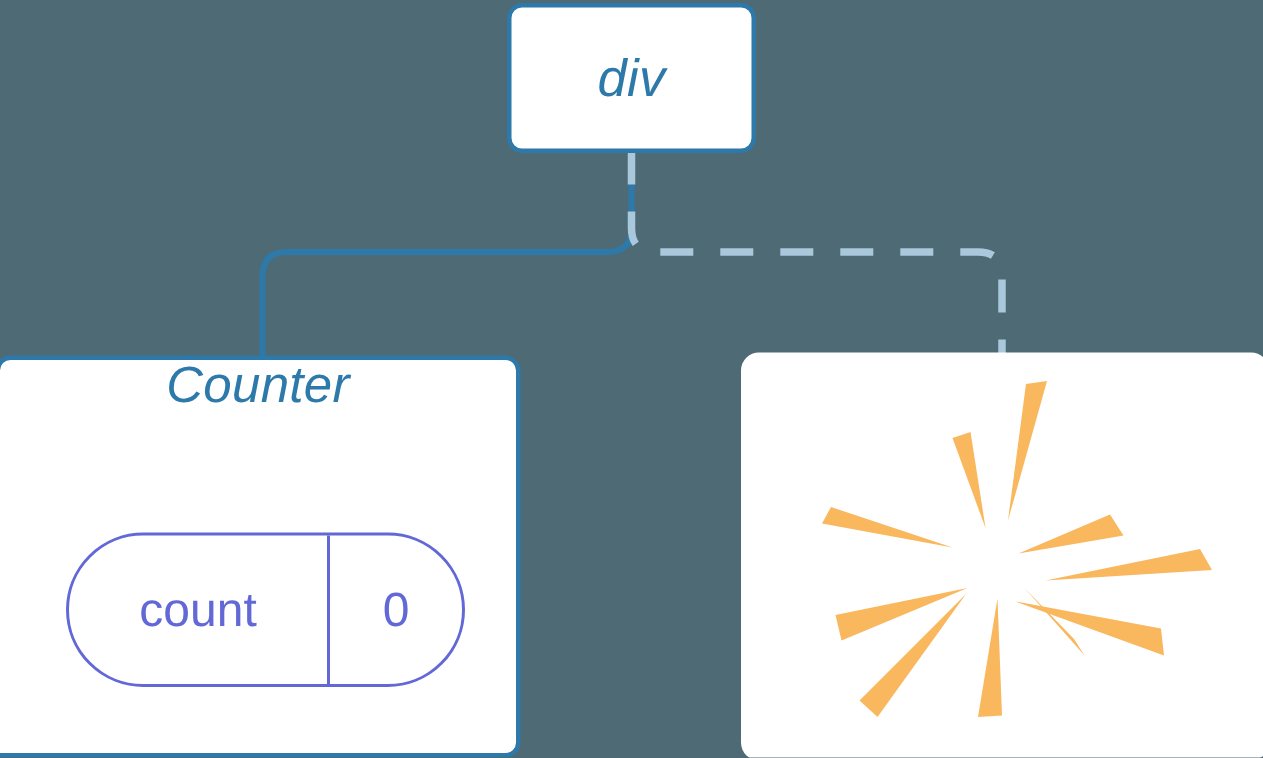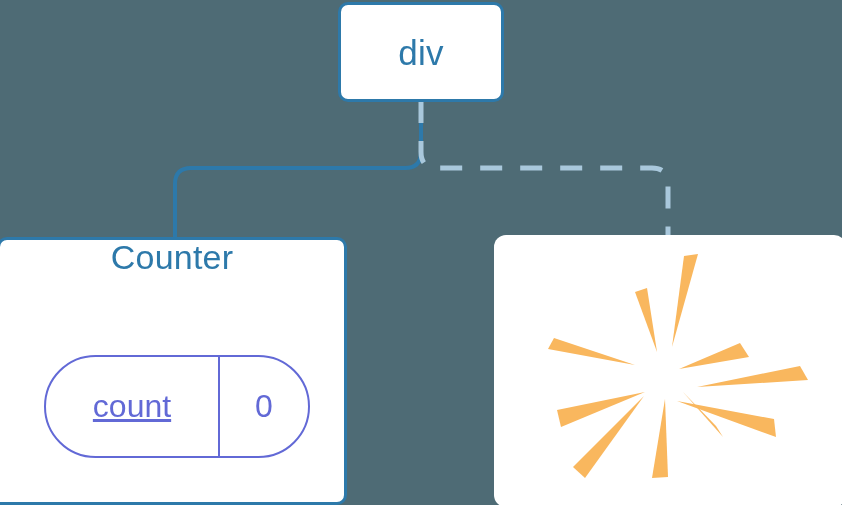--- a/index.html
+++ b/index.html
@@ -66,20 +66,21 @@
     top: 235px;
     width: 352px;
     height: 272px;
   }
 
   .node-title {
     color: #2d79aa;
     font-size: 34px;
     line-height: 1;
     letter-spacing: 0.2px;
+    font-style: italic;
   }
   #node-div .node-title {
     font-size: 35px;
   }
   #node-counter .node-title {
   }
 
   
   .state-pill {
     position: absolute;
@@ -98,21 +99,20 @@
   .pill-val {
     display: flex;
     align-items: center;
     justify-content: center;
     color: #6269d6;
     font-size: 32px;
     box-sizing: border-box;
   }
   .pill-key {
     flex: 0 0 172px;
-    text-decoration: underline;
   }
   .pill-val {
     flex: 1 1 auto;
     border-left: 2px solid #6269d6;
   }
 
   
   .starburst {
     width: 100%;
     height: 100%;

